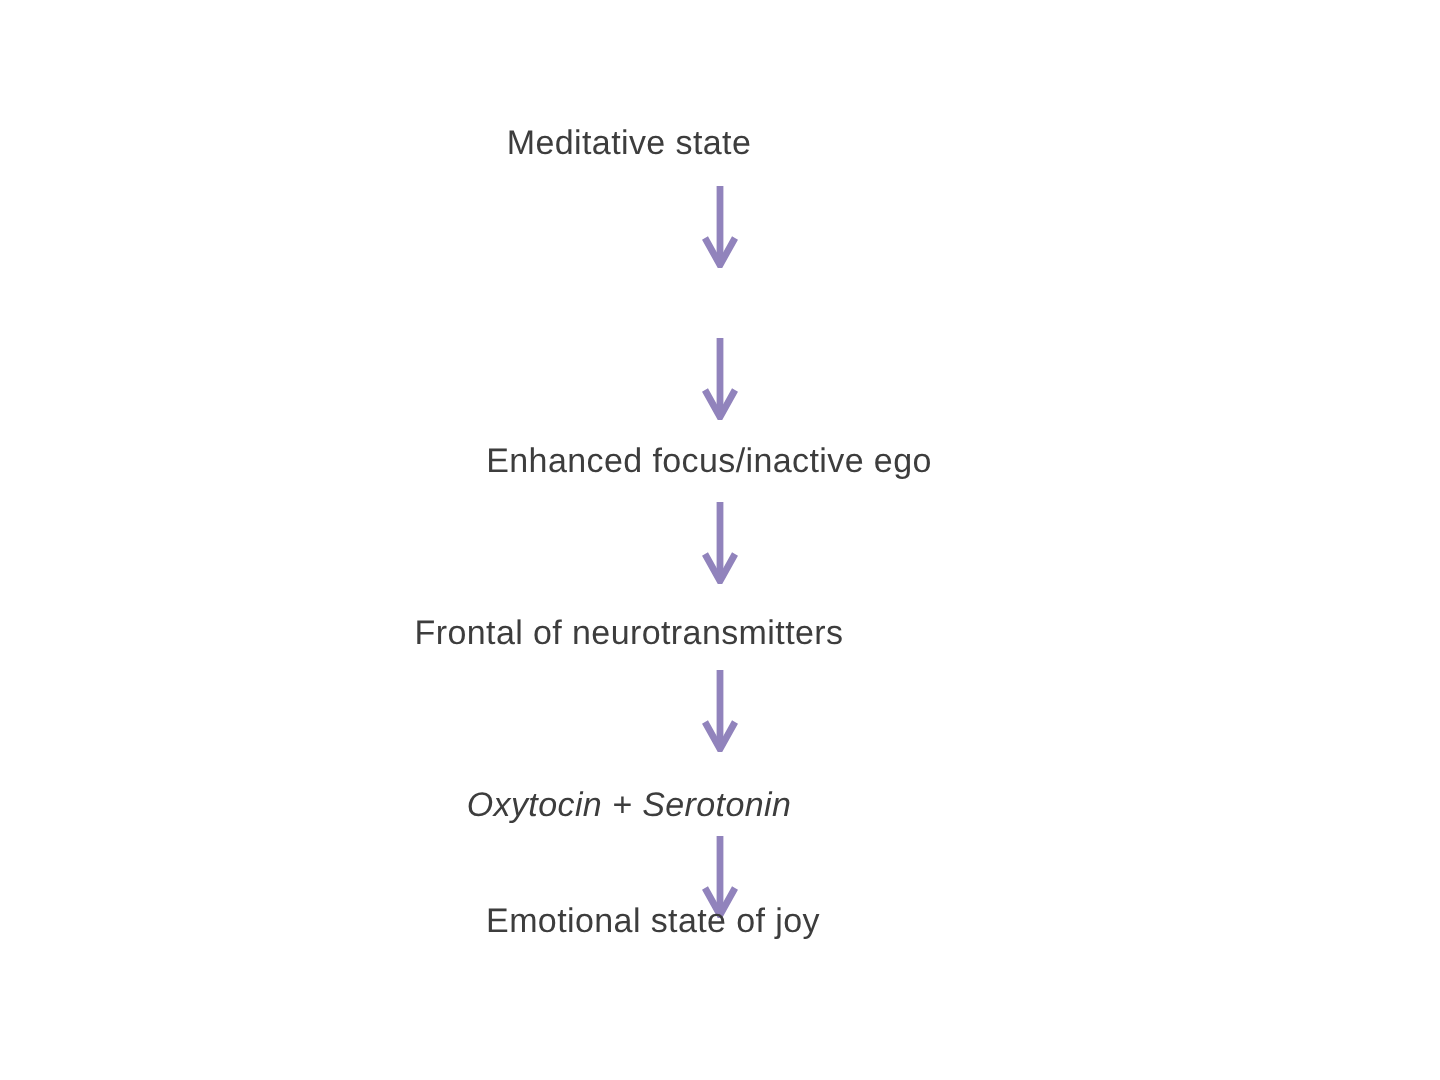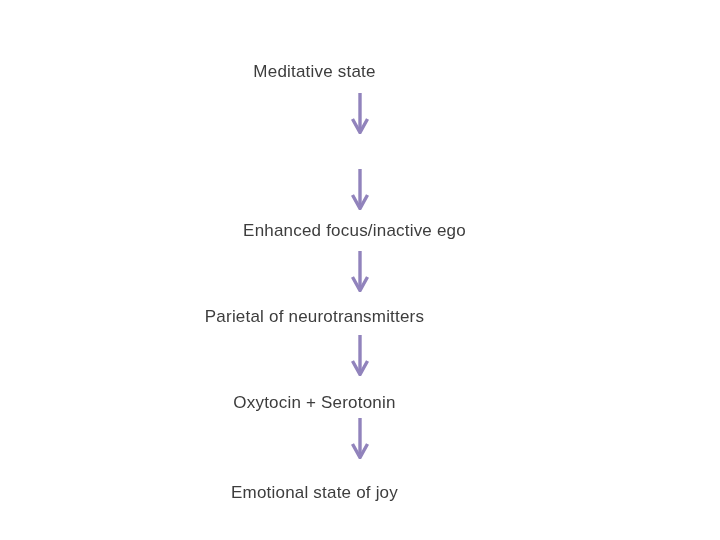--- a/index.html
+++ b/index.html
@@ -23,22 +23,22 @@
     font-size: 17px;
     line-height: 22px;
     color: var(--text_color, #3d3d3d);
     letter-spacing: 0.2px;
     white-space: nowrap;
   }
   .s1 { top: 61px; }
   .s2 { top: 139px; }
   .s3 { top: 220px; padding-left: 40px; }
   .s4 { top: 306px; }
-  .s5 { top: 392px; }
-  .s6 { top: 482px; }
+  .s5 { top: 392px; font-style: italic; }
+  .s6 { top: 450px; padding-left: 12px; }
 
   .arrow {
     position: absolute;
     left: 350px; 
     width: 20px;
     height: 42px;
     color: var(--arrow_color, #9183bc);
   }
   .a1 { top: 92px; }
   .a2 { top: 168px; }
@@ -64,21 +64,21 @@
     <polyline points="2.5,27 10,40.5 17.5,27" fill="none" stroke="currentColor" stroke-width="3.4"></polyline>
   </svg>
 
   <div class="step s3">Enhanced focus/inactive ego</div>
 
   <svg class="arrow a3" viewBox="0 0 20 42" xmlns="http://www.w3.org/2000/svg">
     <line x1="10" y1="1" x2="10" y2="38" stroke="currentColor" stroke-width="3.4"></line>
     <polyline points="2.5,27 10,40.5 17.5,27" fill="none" stroke="currentColor" stroke-width="3.4"></polyline>
   </svg>
 
-  <div class="step s4">Parietal of neurotransmitters</div>
+  <div class="step s4">Frontal of neurotransmitters</div>
 
   <svg class="arrow a4" viewBox="0 0 20 42" xmlns="http://www.w3.org/2000/svg">
     <line x1="10" y1="1" x2="10" y2="38" stroke="currentColor" stroke-width="3.4"></line>
     <polyline points="2.5,27 10,40.5 17.5,27" fill="none" stroke="currentColor" stroke-width="3.4"></polyline>
   </svg>
 
   <div class="step s5">Oxytocin + Serotonin</div>
 
   <svg class="arrow a5" viewBox="0 0 20 42" xmlns="http://www.w3.org/2000/svg">
     <line x1="10" y1="1" x2="10" y2="38" stroke="currentColor" stroke-width="3.4"></line>

